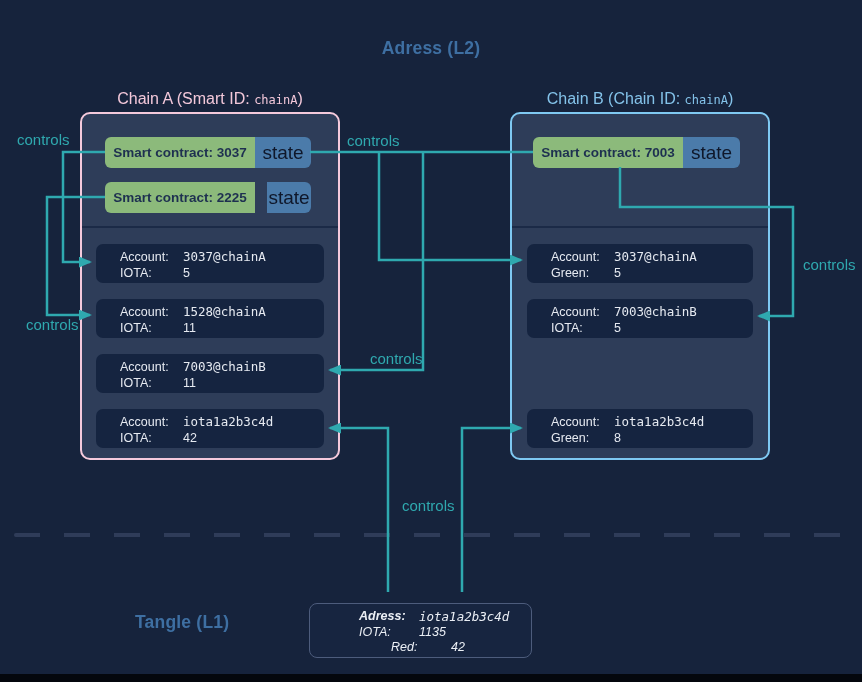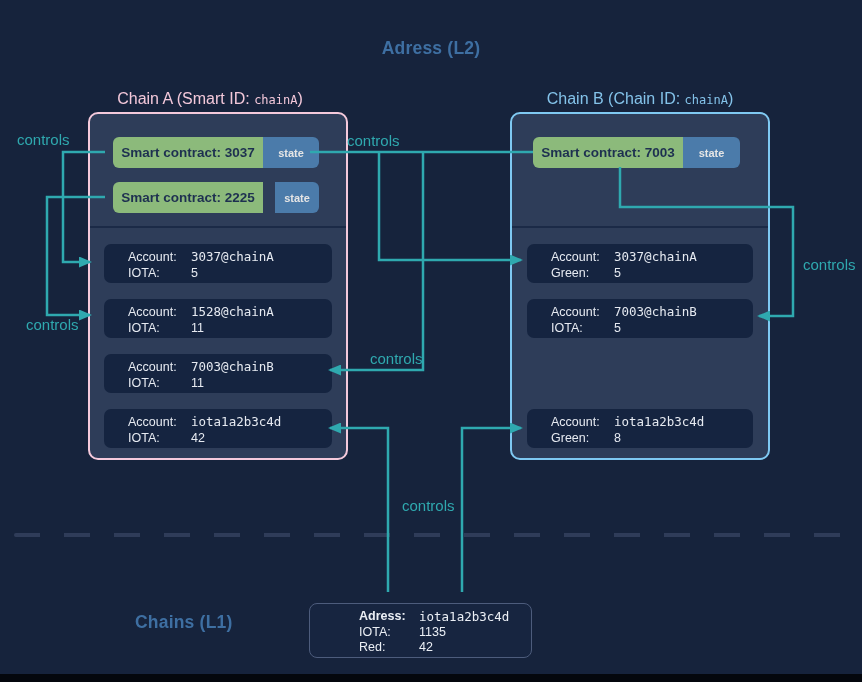--- a/index.html
+++ b/index.html
@@ -15,40 +15,40 @@
   
   .heading{color:#3E6FA2;font-weight:bold;font-size:17.5px;letter-spacing:.2px;}
   #heading-l2{top:38px;left:0;width:862px;text-align:center;}
   #heading-l1{top:612px;left:135px;}
 
   
   .panel{
     box-sizing:border-box;width:260px;height:348px;top:112px;
     background:#2E3D59;border-radius:10px;border:2px solid;
   }
-  #panel-a{left:88px;border-color:#F5CADC;padding-left:16px;}
+  #panel-a{left:80px;border-color:#F5CADC;padding-left:16px;}
   #panel-b{left:510px;border-color:#7FC9F2;padding-left:15px;}
 
   .chain-title{top:90px;width:260px;text-align:center;font-size:16px;}
   #chain-a-title{left:80px;color:#F3C8DA;}
   #chain-b-title{left:510px;color:#84C3EA;}
   .chain-title .mono{font-size:12px;}
 
   .divider{position:absolute;left:0;right:0;top:112px;height:2px;background:#1B2A47;}
 
   
   .sc-row{position:absolute;height:31px;display:flex;border-radius:6px;overflow:hidden;}
   #panel-a .sc-row{left:23px;width:206px;}
   #panel-b .sc-row{left:21px;width:207px;}
   .sc-row .sc-label{
     width:150px;background:#8CBA7B;color:#1E3050;font-weight:bold;font-size:13.5px;
     display:flex;align-items:center;justify-content:center;white-space:nowrap;
   }
   .sc-row .sc-badge{
-    flex:1;background:#4B7BAA;color:#e5e5e5;font-weight:bold;font-size:11px;
+    flex:1;background:#4B7BAA;color:#0f172a;font-weight:normal;font-size:19px;
     display:flex;align-items:center;justify-content:center;
   }
   .sc-1{top:23px;} .sc-2{top:68px;gap:12px;}
 
   
   .acct{
     position:absolute;width:228px;height:39px;background:#152440;border-radius:7px;
     color:#E6EAF1;font-size:12.5px;line-height:16px;
   }
   #panel-b .acct{width:226px;}
@@ -63,40 +63,40 @@
   
   #l1l2-separator{
     top:533px;left:14px;width:834px;height:4px;border-radius:2px;
     background:repeating-linear-gradient(90deg,#2F3C59 0 26px,transparent 26px 50px);
   }
 
   
   #tangle-address{
     box-sizing:border-box;left:309px;top:603px;width:223px;height:55px;
     background:#172540;border:1.5px solid #4D5C7C;border-radius:8px;
-    color:#EBEFF5;font-size:12.5px;line-height:15.5px;
+    color:#EBEFF5;font-size:12.5px;line-height:15.5px;font-style:italic;
   }
   #tangle-address .lbl{position:absolute;left:49px;}
   #tangle-address .val{position:absolute;left:109px;}
-  #tangle-address .r1{top:5px;} #tangle-address .r2{top:20.5px;} #tangle-address .r3{top:36px;}
+  #tangle-address .r1{top:5px;} #tangle-address .r2{top:20.5px;} #tangle-address .r3{top:36px;margin-left:32px;}
   .bold{font-weight:bold;}
 
   
   .controls{color:#2FA9AF;font-size:15px;}
 
   
   #connectors{left:0;top:0;pointer-events:none;}
 
   #bottom-strip{left:0;top:674px;width:862px;height:8px;background:#04070D;}
 </style>
 </head>
 <body>
 
 <div class="abs heading" id="heading-l2">Adress (L2)</div>
-<div class="abs heading" id="heading-l1">Chains (L1)</div>
+<div class="abs heading" id="heading-l1">Tangle (L1)</div>
 
 <div class="abs chain-title" id="chain-a-title"><span>Chain A (Smart ID: </span><span class="mono">chainA</span><span>)</span></div>
 <div class="abs chain-title" id="chain-b-title"><span>Chain B (Chain ID: </span><span class="mono">chainA</span><span>)</span></div>
 
 <div class="abs panel" id="panel-a">
   <div class="sc-row sc-1">
     <div class="sc-label">Smart contract: 3037</div>
     <div class="sc-badge">state</div>
   </div>
   <div class="sc-row sc-2">

